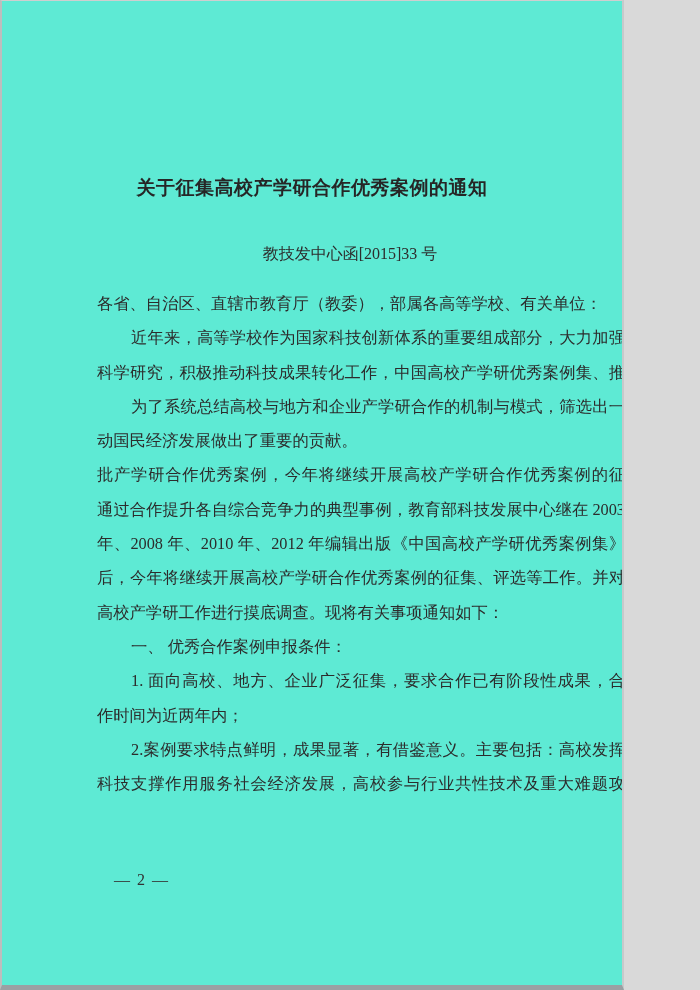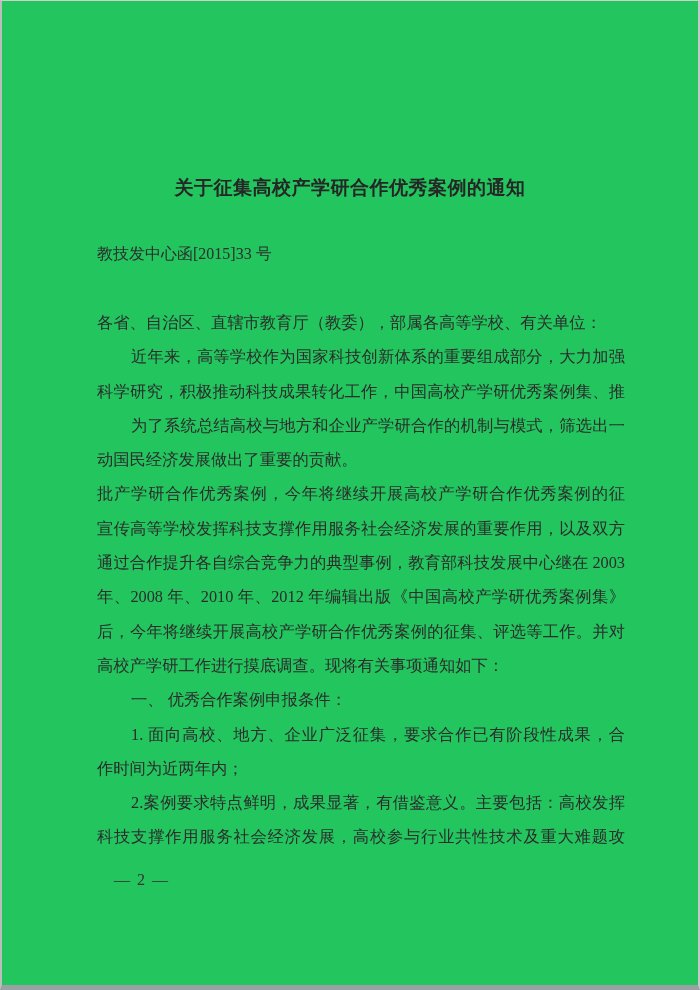--- a/index.html
+++ b/index.html
@@ -7,24 +7,24 @@
     padding: 0;
   }
   body {
     width: 700px;
     height: 990px;
     background: #d9d9d9;
     font-family: "Liberation Serif", "DejaVu Serif", serif;
   }
   .page {
     position: relative;
-    width: 700px;
+    width: 624px;
     height: 990px;
     box-sizing: border-box;
-    background: #22c55e;
+    background: #5eead4;
     border-top: 1px solid #cfcfcf;
     border-left: 2px solid #bdbdbd;
     border-right: 2px solid #c6c9cb;
     border-bottom: 5px solid #9aa0a3;
     overflow: hidden;
     color: #2d2d2d;
     padding-left: 20px;
   }
   .doc-title {
     position: absolute;
@@ -36,28 +36,28 @@
     font-size: 19px;
     font-weight: bold;
     letter-spacing: 0.5px;
     color: #262626;
   }
   .doc-number {
     position: absolute;
     top: 243px;
     left: 95px;
     width: 506px;
-    text-align: left;
+    text-align: center;
     font-size: 16px;
     color: #2d2d2d;
     font-family: Liberation Serif, serif;
   }
   .doc-body {
     position: absolute;
-    top: 305px;
+    top: 286px;
     left: 95px;
     width: 528px;
     font-size: 16.3px;
     color: #2c2c2c;
   }
   .line {
     line-height: 34.3px;
     height: 34.3px;
     overflow: hidden;
   }
@@ -86,21 +86,20 @@
 
   <div class="doc-number">教技发中心函[2015]33 号</div>
 
   <div class="doc-body">
       <div class="line">各省、自治区、直辖市教育厅（教委），部属各高等学校、有关单位：</div>
       <div class="line indent justify">近年来，高等学校作为国家科技创新体系的重要组成部分，大力加强</div>
       <div class="line justify">科学研究，积极推动科技成果转化工作，中国高校产学研优秀案例集、推</div>
       <div class="line indent justify">为了系统总结高校与地方和企业产学研合作的机制与模式，筛选出一</div>
       <div class="line">动国民经济发展做出了重要的贡献。</div>
       <div class="line justify">批产学研合作优秀案例，今年将继续开展高校产学研合作优秀案例的征集；</div>
-      <div class="line justify">宣传高等学校发挥科技支撑作用服务社会经济发展的重要作用，以及双方</div>
       <div class="line justify">通过合作提升各自综合竞争力的典型事例，教育部科技发展中心继在 2003</div>
       <div class="line justify">年、2008 年、2010 年、2012 年编辑出版《中国高校产学研优秀案例集》</div>
       <div class="line justify">后，今年将继续开展高校产学研合作优秀案例的征集、评选等工作。并对</div>
       <div class="line">高校产学研工作进行摸底调查。现将有关事项通知如下：</div>
       <div class="line indent">一、 优秀合作案例申报条件：</div>
       <div class="line indent justify">1. 面向高校、地方、企业广泛征集，要求合作已有阶段性成果，合</div>
       <div class="line">作时间为近两年内；</div>
       <div class="line indent justify">2.案例要求特点鲜明，成果显著，有借鉴意义。主要包括：高校发挥</div>
       <div class="line justify">科技支撑作用服务社会经济发展，高校参与行业共性技术及重大难题攻关、</div>
     </div>

